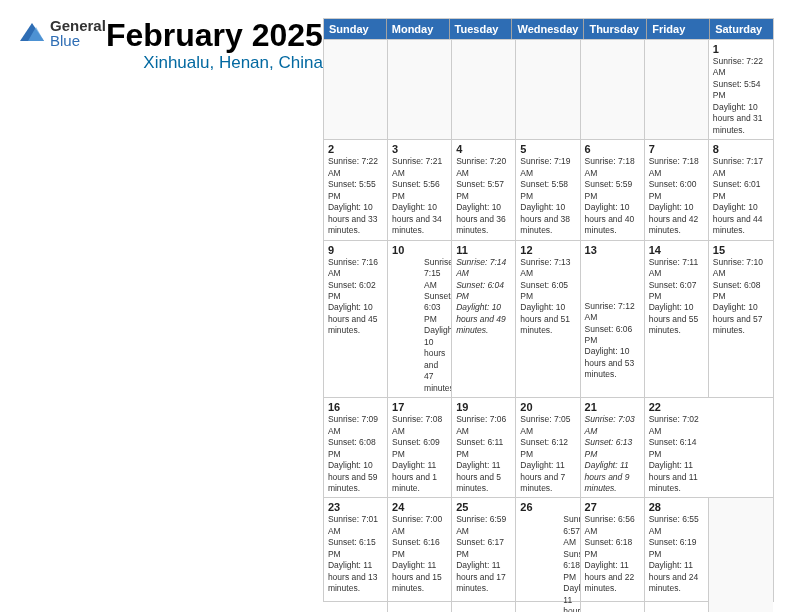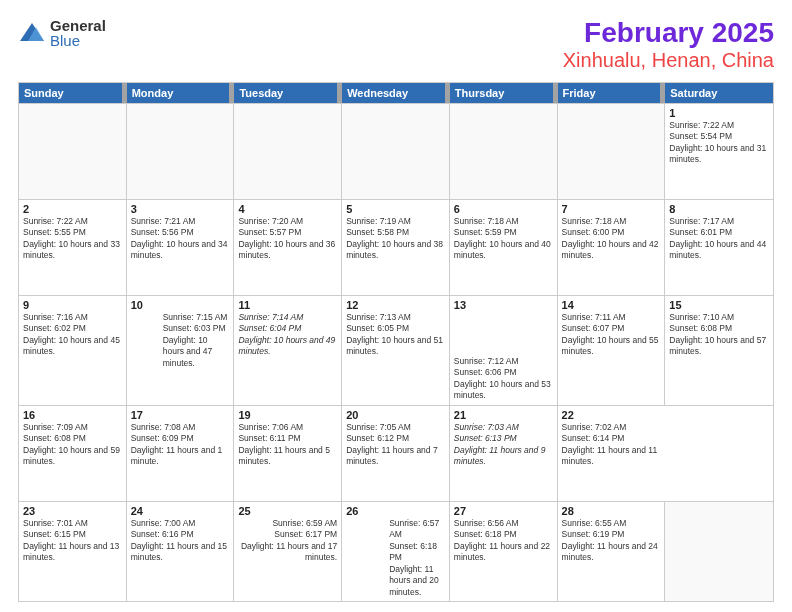--- a/index.html
+++ b/index.html
@@ -8,21 +8,21 @@
       background: #fff;
       width: 792px;
       height: 612px;
       overflow: hidden;
     }
     .page {
       width: 792px;
       height: 612px;
       padding: 18px 18px 10px 18px;
       display: flex;
-      flex-direction: column;
+      flex-direction: row;
     }
     .header {
       display: flex;
       justify-content: space-between;
       align-items: flex-start;
       margin-bottom: 10px;
     }
     .logo {
       display: flex;
       align-items: center;
@@ -44,46 +44,46 @@
       color: #2e6db4;
     }
     .logo-icon {
       width: 28px;
       height: 28px;
     }
     .title-block {
       text-align: right;
     }
     .title-month {
-      font-size: 28px;
+      font-size: 32px;
       font-weight: bold;
-      color: #6d28d9;
+      color: #000000;
       line-height: 1.1;
     }
     .title-location {
-      font-size: 20px;
-      color: #ef4444;
+      font-size: 17px;
+      color: #0369a1;
     }
     .calendar {
       flex: 1;
       display: flex;
       flex-direction: column;
       border: 1px solid #ccc;
     }
     .cal-header {
       display: grid;
       grid-template-columns: repeat(7, 1fr);
       background: #2e6db4;
     }
     .cal-header-cell {
       color: #fff;
       font-size: 11px;
       font-weight: bold;
       padding: 4px 5px;
-      border-right: 5px solid #a3a3a3;
+      border-right: 1px solid #a3a3a3;
     }
     .cal-header-cell:last-child { border-right: none; }
     .cal-body {
       flex: 1;
       display: flex;
       flex-direction: column;
     }
     .cal-row {
       display: grid;
       grid-template-columns: repeat(7, 1fr);
@@ -293,21 +293,21 @@
 Daylight: 11 hours and 13 minutes.</div>
           </div>
           <div class="cal-cell">
             <div class="day-num">24</div>
             <div class="day-info" style="white-space: pre-line;">Sunrise: 7:00 AM
 Sunset: 6:16 PM
 Daylight: 11 hours and 15 minutes.</div>
           </div>
           <div class="cal-cell">
             <div class="day-num">25</div>
-            <div class="day-info" style="white-space: pre-line; text-align: right;">Sunrise: 6:59 AM
+            <div class="day-info" style="white-space: pre-line;">Sunrise: 6:59 AM
 Sunset: 6:17 PM
 Daylight: 11 hours and 17 minutes.</div>
           </div>
           <div class="cal-cell">
             <div class="day-num">26</div>
             <div class="day-info" style="white-space: pre-line; margin-left: 43px;">Sunrise: 6:57 AM
 Sunset: 6:18 PM
 Daylight: 11 hours and 20 minutes.</div>
           </div>
           <div class="cal-cell">

